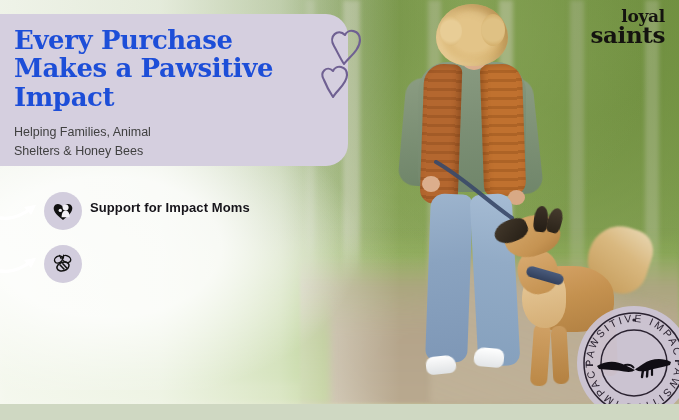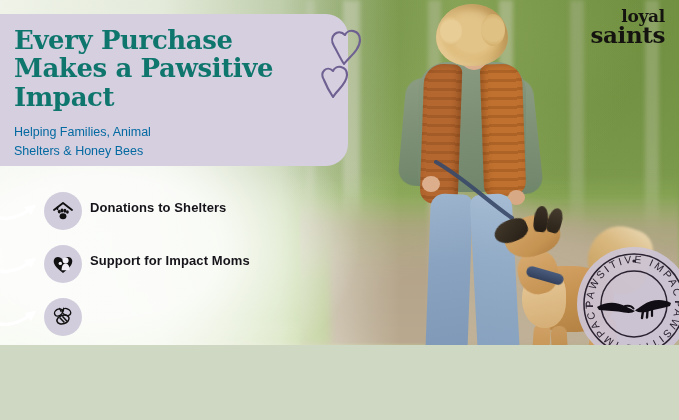--- a/index.html
+++ b/index.html
@@ -1,21 +1,21 @@
 <!DOCTYPE html>
 <html><head>
 <meta charset="utf-8">
 <style>
   html,body{margin:0;padding:0;}
   body{
     width:679px;height:420px;overflow:hidden;
     font-family:"Liberation Sans",sans-serif;
     background:#cfd8c2;
   }
-  .stage{position:relative;width:679px;height:345px;overflow:hidden;text-decoration:underline;}
+  .stage{position:relative;width:679px;height:404px;overflow:hidden;text-decoration:underline;}
 
   
   .photo{position:absolute;inset:0;overflow:hidden;}
 
   
   .forest{
     position:absolute;inset:0;
     background:
       radial-gradient(circle at 12% 8%, rgba(120,150,70,.75) 0 9%, transparent 42%),
       radial-gradient(circle at 34% 4%, rgba(96,128,52,.8) 0 8%, transparent 40%),
@@ -149,26 +149,26 @@
     background:linear-gradient(180deg,#cb9d60,#b68444);transform:rotate(-2deg);filter:blur(.7px);}
 
   
   .card{
     position:absolute;left:-20px;top:14px;width:368px;height:152px;
     background:#d5cfdf;border-radius:0 22px 22px 0;padding:0;
   }
   .card-inner{position:absolute;left:34px;top:12px;right:24px;}
   .headline{
     font-family:"DejaVu Serif",serif;
-    font-weight:700;color:#0f766e;
+    font-weight:700;color:#1d4ed8;
     font-size:26px;line-height:1.09;letter-spacing:-.4px;
     margin:0;white-space:pre-line;
   }
   .subhead{
-    margin:12px 0 0 0;font-size:12.5px;line-height:1.55;color:#0369a1;
+    margin:12px 0 0 0;font-size:12.5px;line-height:1.55;color:#404040;
     font-weight:400;white-space:pre-line;
   }
   .hearts{position:absolute;left:318px;top:18px;width:70px;height:90px;pointer-events:none;}
 
   
   .features{position:absolute;left:0;top:190px;width:330px;}
   .frow{position:relative;height:53px;}
   .arrow{position:absolute;left:0;top:8px;width:42px;height:26px;}
   .badge{
     position:absolute;left:44px;top:2px;width:38px;height:38px;border-radius:50%;
@@ -266,40 +266,20 @@
 
   <div class="hearts">
     <svg width="70" height="90" viewBox="0 0 70 90">
       <path d="M16 28 C 10 18, 20 10, 27 17 C 30 10, 42 12, 42 22 C 42 32, 30 40, 26 46 C 22 40, 19 33, 16 28 Z" fill="none" stroke="#6f6092" stroke-width="2.1" stroke-linecap="round" stroke-linejoin="round"></path>
       <path d="M6 62 C 1 54, 9 47, 15 53 C 18 46, 29 48, 29 57 C 29 66, 18 73, 15 79 C 11 73, 8 67, 6 62 Z" fill="none" stroke="#6f6092" stroke-width="2.1" stroke-linecap="round" stroke-linejoin="round"></path>
     </svg>
   </div>
 
   <div class="features">
 
-    <div class="frow">
-      <div class="arrow">
-        <svg width="42" height="26" viewBox="0 0 42 26">
-          <path d="M1 20 C 12 22, 24 16, 33 9" stroke="#fff" stroke-width="3.4" fill="none" stroke-linecap="round"></path>
-          <path d="M24 9 L 36 7 L 31 17 Z" fill="#fff"></path>
-        </svg>
-      </div>
-      <div class="badge">
-        <svg width="24" height="24" viewBox="0 0 24 24">
-          <path d="M3 11 L12 4 L21 11" fill="none" stroke="#111" stroke-width="1.9" stroke-linejoin="round" stroke-linecap="round"></path>
-          <path d="M6.5 10.5 L6.5 8.2" stroke="#111" stroke-width="1.6" stroke-linecap="round"></path>
-          <ellipse cx="12" cy="17.2" rx="3.4" ry="3" fill="#111"></ellipse>
-          <ellipse cx="8.3" cy="12.6" rx="1.5" ry="1.9" fill="#111"></ellipse>
-          <ellipse cx="11" cy="11.6" rx="1.5" ry="2" fill="#111"></ellipse>
-          <ellipse cx="13.9" cy="11.7" rx="1.5" ry="2" fill="#111"></ellipse>
-          <ellipse cx="16.4" cy="13" rx="1.4" ry="1.8" fill="#111"></ellipse>
-        </svg>
-      </div>
-      <div class="flabel">Donations to Shelters</div>
-    </div>
 
     <div class="frow">
       <div class="arrow">
         <svg width="42" height="26" viewBox="0 0 42 26">
           <path d="M1 20 C 12 22, 24 16, 33 9" stroke="#fff" stroke-width="3.4" fill="none" stroke-linecap="round"></path>
           <path d="M24 9 L 36 7 L 31 17 Z" fill="#fff"></path>
         </svg>
       </div>
       <div class="badge">
         <svg width="24" height="24" viewBox="0 0 24 24">

